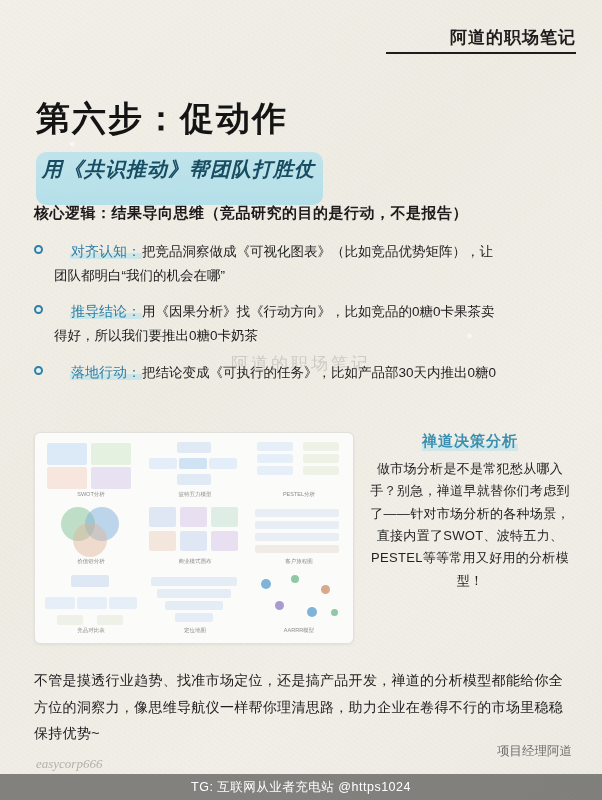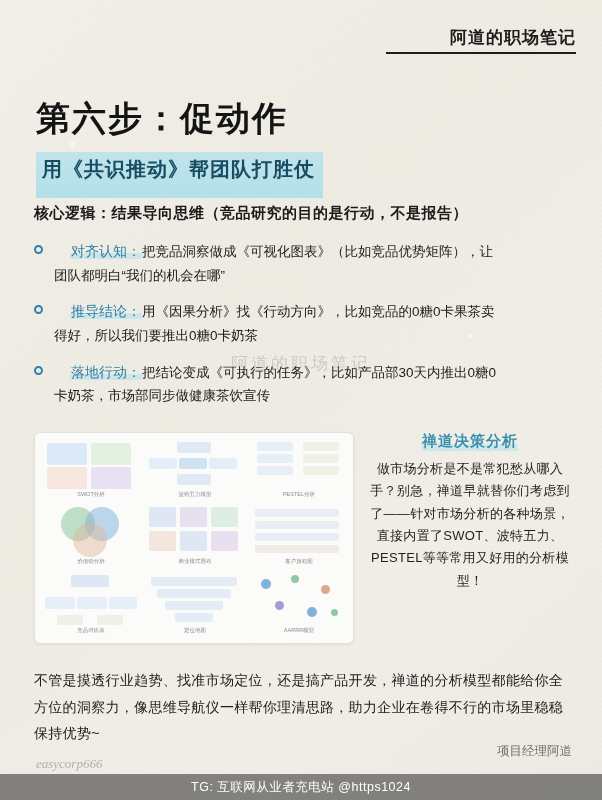--- a/index.html
+++ b/index.html
@@ -40,23 +40,24 @@
   }
 
   
   .title {
     position: absolute; top: 96px; left: 36px;
     font-size: 34px; font-weight: bold; color: #141414;
     letter-spacing: 2px;
   }
   .subtitle-wrap {
     position: absolute; top: 152px; left: 36px;
-    padding: 4px 8px 15px 6px;
+    padding: 4px 8px 22px 6px;
     background: linear-gradient(180deg, rgba(176,225,236,0.75) 0%, rgba(166,220,234,0.8) 100%);
-    border-radius: 0;
+    border-radius: 10px;
+    font-style: italic;
   }
   .subtitle {
     font-size: 20px; font-weight: bold; color: #174c63;
     letter-spacing: 1px;
   }
 
   .core-logic {
     position: absolute; top: 204px; left: 34px;
     font-size: 15px; font-weight: bold; color: #1b1b1b;
     letter-spacing: 0.5px;
@@ -173,21 +174,20 @@
       <div class="b-line">团队都明白“我们的机会在哪”</div>
     </div>
     <div class="bullet">
       <span class="dot"></span>
       <span class="b-head">推导结论：</span><span class="b-body">用《因果分析》找《行动方向》，比如竞品的0糖0卡果茶卖</span>
       <div class="b-line">得好，所以我们要推出0糖0卡奶茶</div>
     </div>
     <div class="bullet">
       <span class="dot"></span>
       <span class="b-head">落地行动：</span><span class="b-body">把结论变成《可执行的任务》，比如产品部30天内推出0糖0</span>
-      <div class="b-line">卡奶茶，市场部同步做健康茶饮宣传</div>
     </div>
   </div>
 
   <div class="wm-center">阿道的职场笔记</div>
 
   <div class="lower">
 
     <div class="diagram">
       <div class="dg-grid">
 

